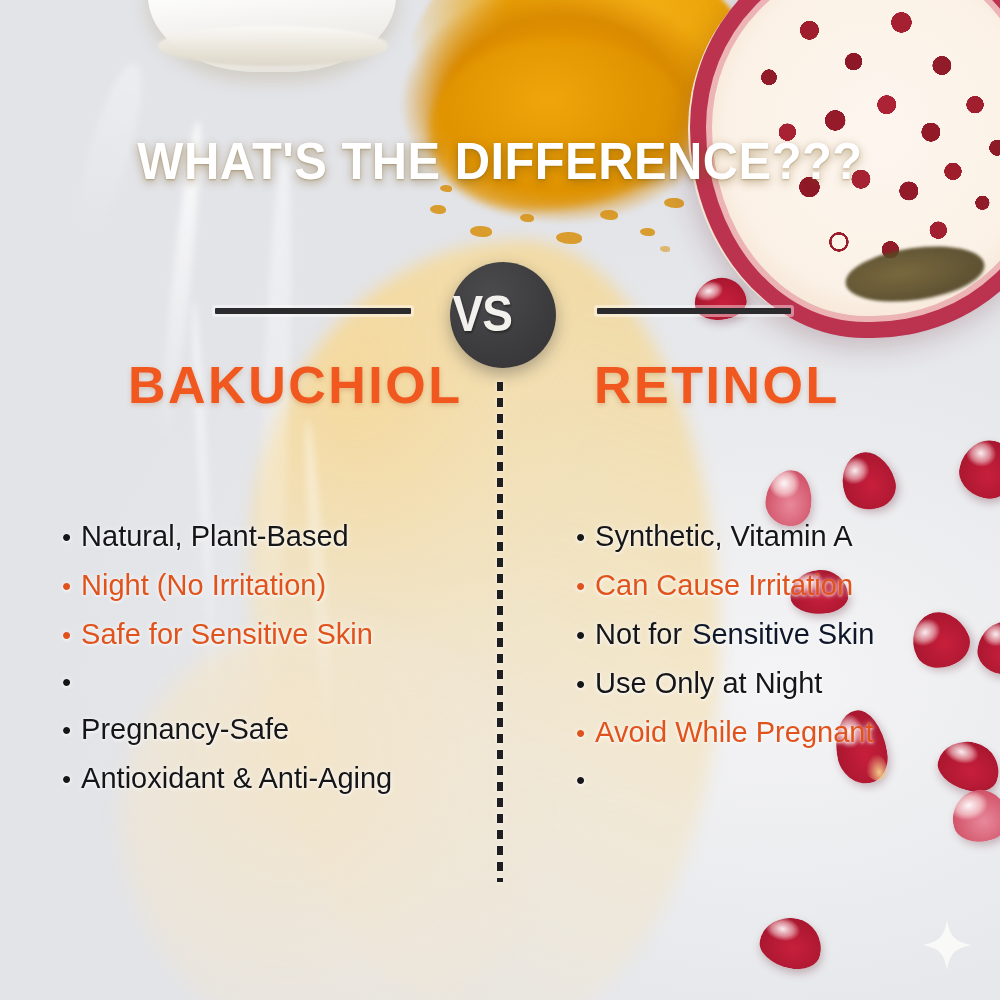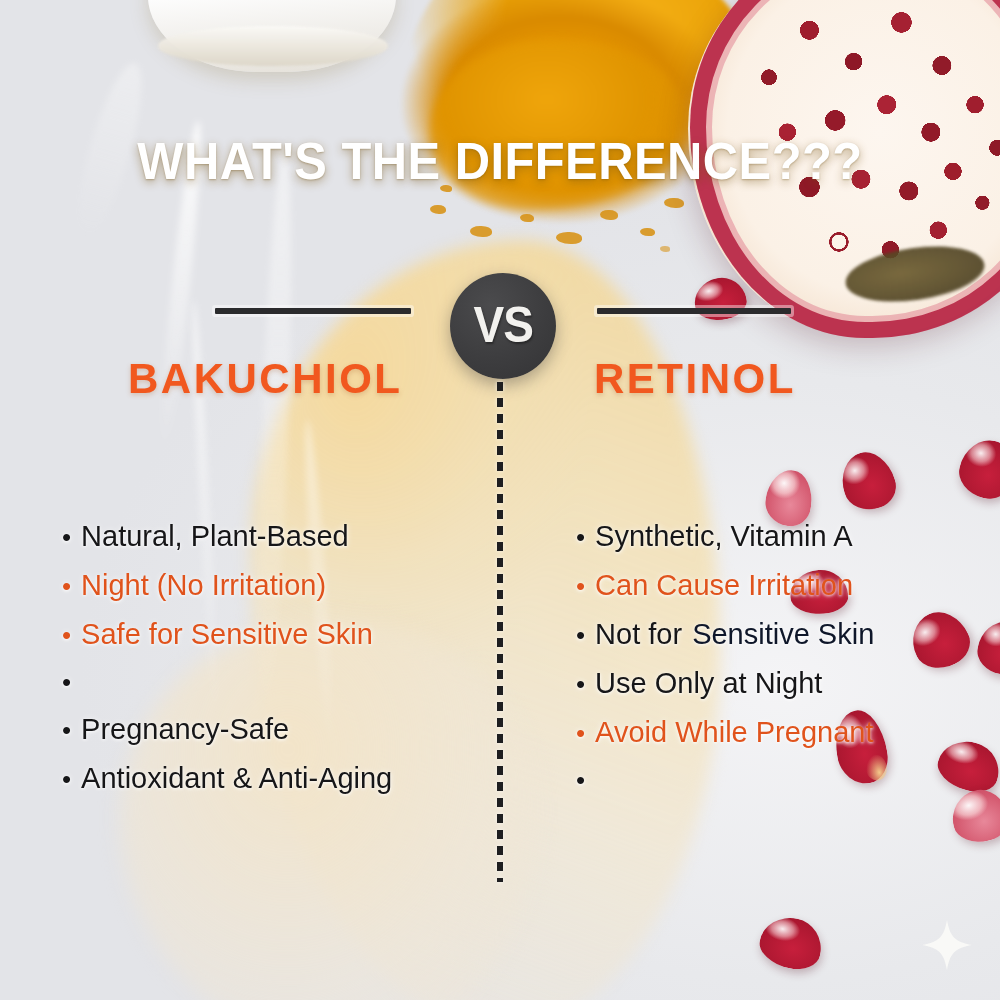--- a/index.html
+++ b/index.html
@@ -226,26 +226,26 @@
     font-weight: bold;
     letter-spacing: .5px;
     color: #ffffff;
     text-shadow: 0 3px 10px rgba(120,85,20,.45), 0 1px 2px rgba(110,80,20,.35);
     transform: scaleX(.94);
     white-space: nowrap;
   }
 
   .vs-badge {
     position: absolute;
-    left: 450px; top: 273px;
+    left: 450px; top: 262px;
     width: 106px; height: 106px;
     border-radius: 50%;
     background: radial-gradient(circle at 38% 30%, #4b4b4d 0%, #3d3d3f 55%, #333335 100%);
     box-shadow: 0 6px 16px rgba(40,40,45,.35);
-    display: flex; align-items: center; justify-content: center;
+    display: flex; align-items: center; 
   }
   .vs-text {
     font-size: 50px; font-weight: bold; color: #f2f1ee;
     letter-spacing: -1px;
     text-shadow: 1px 2px 2px rgba(20,20,20,.5);
     transform: scaleX(.92) translateY(-1px);
   }
 
   .rule {
     position: absolute;
@@ -254,21 +254,21 @@
     background: #2b2b2d;
     border-radius: 1px;
     box-shadow: 0 0 0 3px rgba(255,255,255,.42);
   }
   .rule.left  { left: 215px; width: 196px; }
   .rule.right { left: 597px; width: 194px; }
 
   .col-title {
     position: absolute;
     top: 355px;
-    font-size: 42px;
+    font-size: 52px;
     font-weight: bold;
     letter-spacing: 2.5px;
     color: #f1581f;
     text-shadow: 0 2px 5px rgba(170,90,40,.28);
     white-space: nowrap;
   }
   .col-title.left  { left: 128px; }
   .col-title.right { left: 594px; }
 
   .divider {

